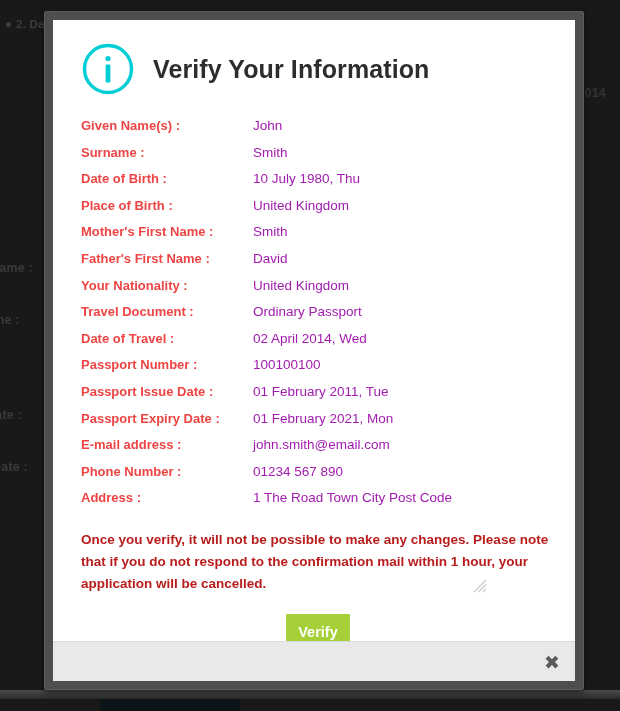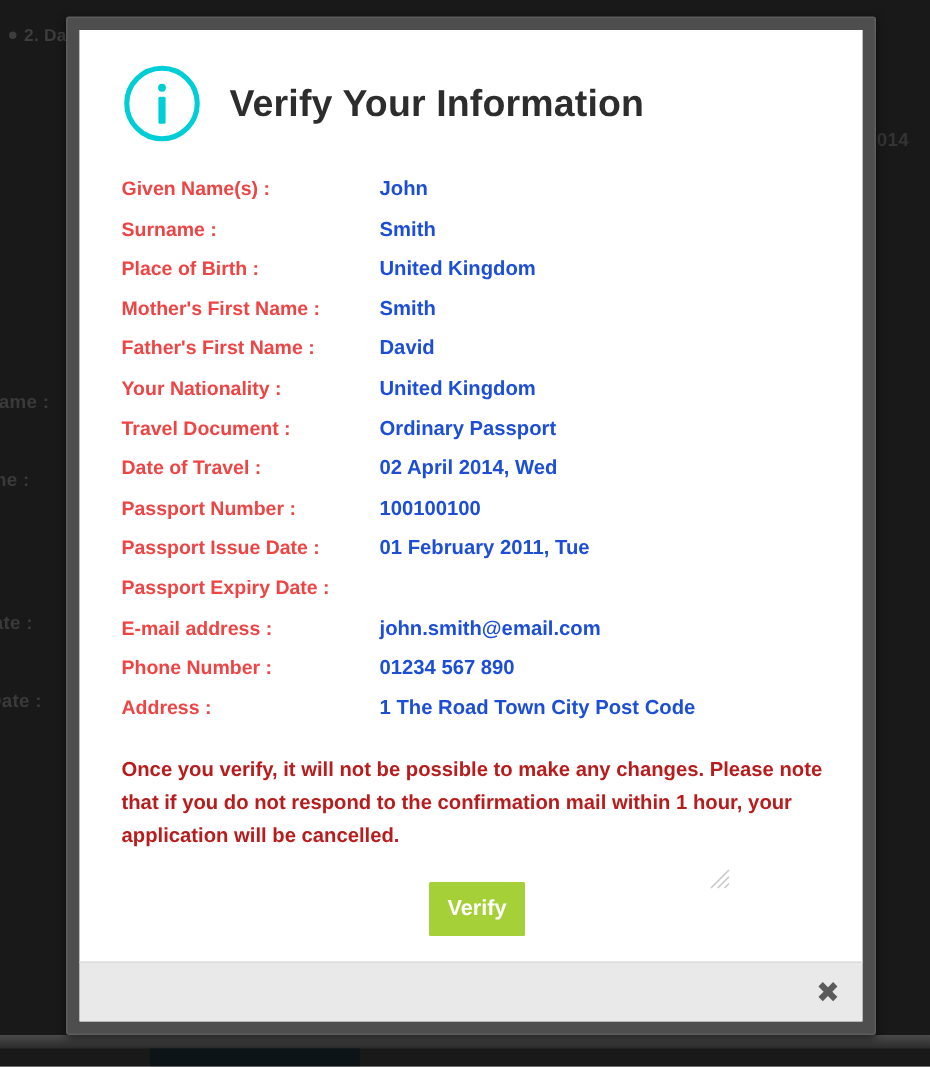--- a/index.html
+++ b/index.html
@@ -135,22 +135,22 @@
   }
   .info-label {
     flex: 0 0 172px;
     font-size: 13px;
     font-weight: bold;
     color: #ef4444;
     white-space: nowrap;
   }
   .info-value {
     font-size: 13.5px;
-    font-weight: bold;
-    color: #1d4ed8;
+    font-weight: normal;
+    color: #a21caf;
     white-space: nowrap;
   }
 
   
   #disclaimer {
     margin-top: 12px;
     font-size: 13.5px;
     font-weight: bold;
     color: #b91c1c;
     line-height: 1.62;
@@ -255,20 +255,24 @@
       <div id="info-list">
         <div class="info-row">
           <div class="info-label">Given Name(s) :</div>
           <div class="info-value">John</div>
         </div>
         <div class="info-row">
           <div class="info-label">Surname :</div>
           <div class="info-value">Smith</div>
         </div>
         <div class="info-row">
+          <div class="info-label">Date of Birth :</div>
+          <div class="info-value">10 July 1980, Thu</div>
+        </div>
+        <div class="info-row">
           <div class="info-label">Place of Birth :</div>
           <div class="info-value">United Kingdom</div>
         </div>
         <div class="info-row">
           <div class="info-label">Mother's First Name :</div>
           <div class="info-value">Smith</div>
         </div>
         <div class="info-row">
           <div class="info-label">Father's First Name :</div>
           <div class="info-value">David</div>
@@ -288,20 +292,21 @@
         <div class="info-row">
           <div class="info-label">Passport Number :</div>
           <div class="info-value">100100100</div>
         </div>
         <div class="info-row">
           <div class="info-label">Passport Issue Date :</div>
           <div class="info-value">01 February 2011, Tue</div>
         </div>
         <div class="info-row">
           <div class="info-label">Passport Expiry Date :</div>
+          <div class="info-value">01 February 2021, Mon</div>
         </div>
         <div class="info-row">
           <div class="info-label">E-mail address :</div>
           <div class="info-value">john.smith@email.com</div>
         </div>
         <div class="info-row">
           <div class="info-label">Phone Number :</div>
           <div class="info-value">01234 567 890</div>
         </div>
         <div class="info-row">

